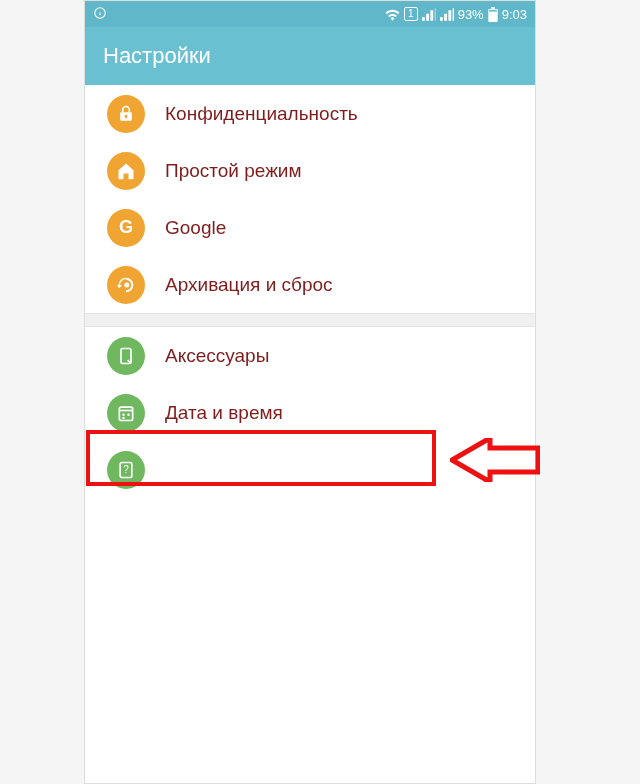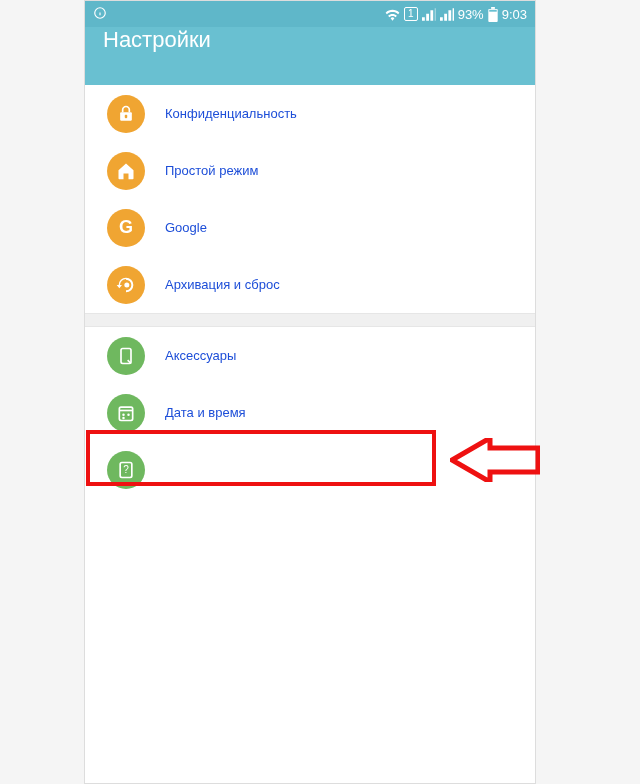--- a/index.html
+++ b/index.html
@@ -32,20 +32,21 @@
     font-size: 13px;
   }
   .status-left { display:flex; align-items:center; gap:4px;}
   .status-right { display:flex; align-items:center; gap:4px;}
   .status-right svg { display:block; }
   .titlebar {
     height: 58px;
     background: #69c0d1;
     color: #fff;
     display: flex;
+    align-items: center;
     padding-left: 18px;
     font-size: 22px;
   }
   .list {
     background: #fff;
   }
   .group-gap {
     height: 14px;
     background: #f0f0f0;
     border-top: 1px solid #e6e6e6;
@@ -66,22 +67,22 @@
     border-radius: 50%;
     display: flex;
     align-items: center;
     justify-content: center;
     flex-shrink: 0;
     color: #fff;
   }
   .icon-circle svg { display:block; }
   .label {
     margin-left: 20px;
-    font-size: 13px;
-    color: #1d4ed8;
+    font-size: 19px;
+    color: #7f1d1d;
   }
   .highlight-box {
     position: absolute;
     border: 4px solid #e11;
     left: 86px;
     width: 350px;
     height: 56px;
     top: 430px;
     pointer-events: none;
     z-index: 5;

